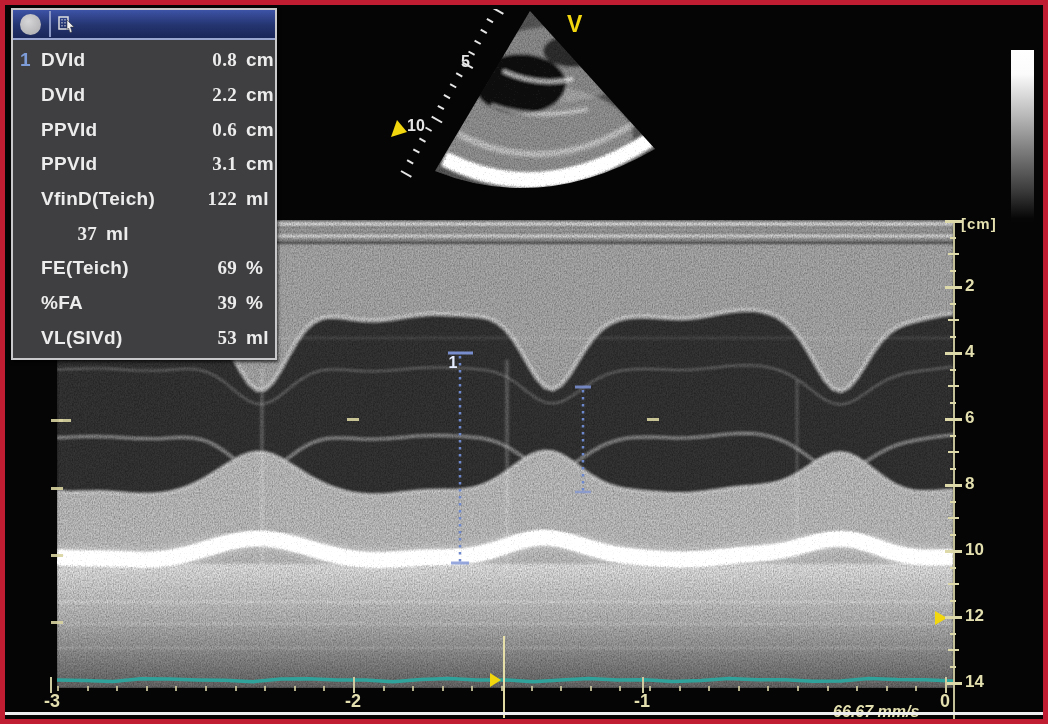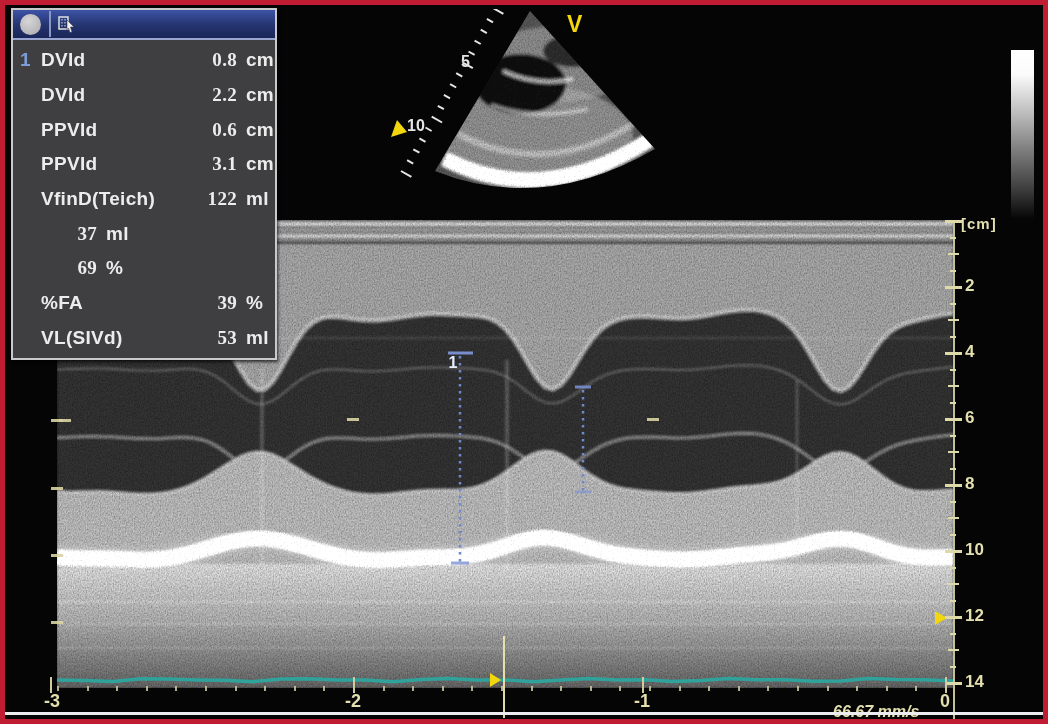--- a/index.html
+++ b/index.html
@@ -236,20 +236,21 @@
         <span class="mval">122</span>
         <span class="munit">ml</span>
       </div>
       <div class="mrow">
         <span class="mnum"></span>
         <span class="mval">37</span>
         <span class="munit">ml</span>
       </div>
       <div class="mrow">
         <span class="mnum"></span>
+        <span class="mlabel">FE(Teich)</span>
         <span class="mval">69</span>
         <span class="munit">%</span>
       </div>
       <div class="mrow">
         <span class="mnum"></span>
         <span class="mlabel">%FA</span>
         <span class="mval">39</span>
         <span class="munit">%</span>
       </div>
       <div class="mrow">

